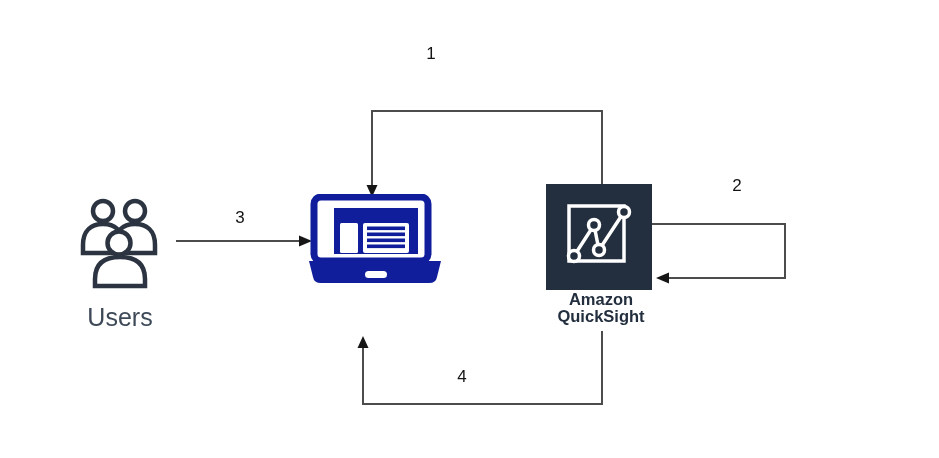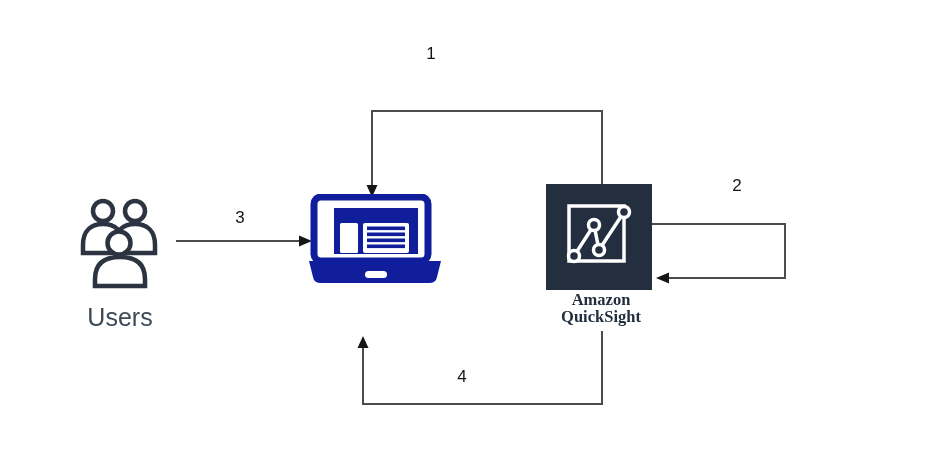--- a/index.html
+++ b/index.html
@@ -125,18 +125,18 @@
       <rect class="qs-inner" x="23" y="22" width="55" height="55"></rect>
       <polyline class="qs-inner" points="28,72 48,41 53,66 78,28"></polyline>
       <g fill="#232f3e">
         <circle class="qs-dot" cx="28" cy="72" r="5.5"></circle>
         <circle class="qs-dot" cx="48" cy="41" r="5.5"></circle>
         <circle class="qs-dot" cx="53" cy="66" r="5.5"></circle>
         <circle class="qs-dot" cx="78" cy="28" r="5.5"></circle>
       </g>
     </svg>
   </div>
-  <div class="node-label qs-label" style="left:601px;top:291px;font-family:Liberation Serif, serif;">
+  <div class="node-label qs-label" style="left:601px;top:291px;">
     <div>Amazon</div>
     <div>QuickSight</div>
   </div>
 
 </div>
 
 </body></html>

